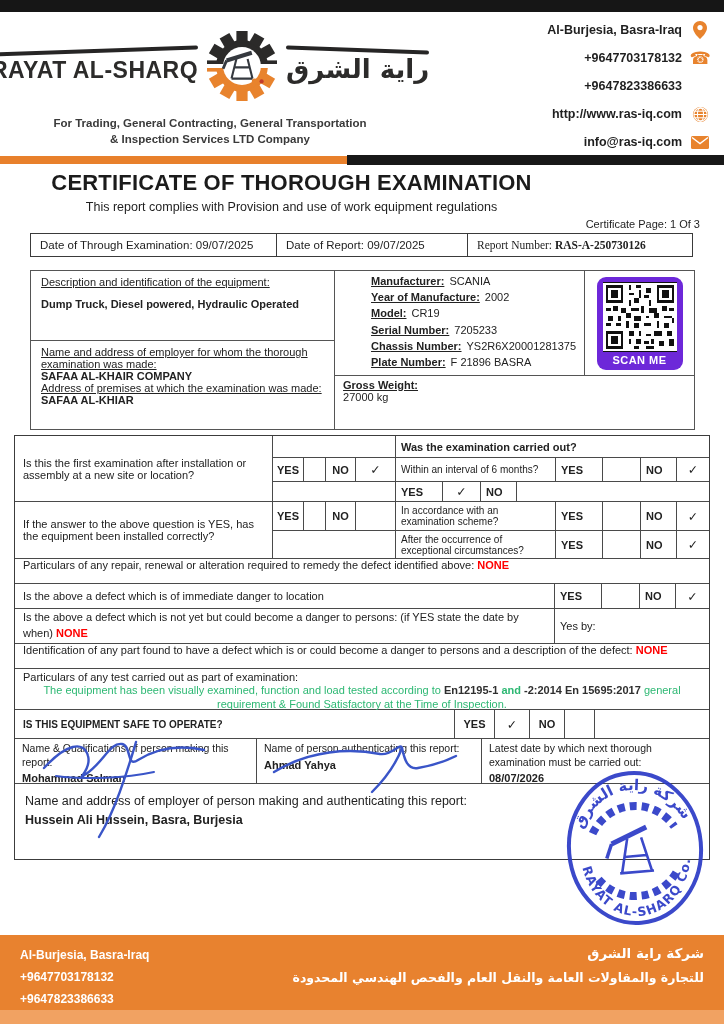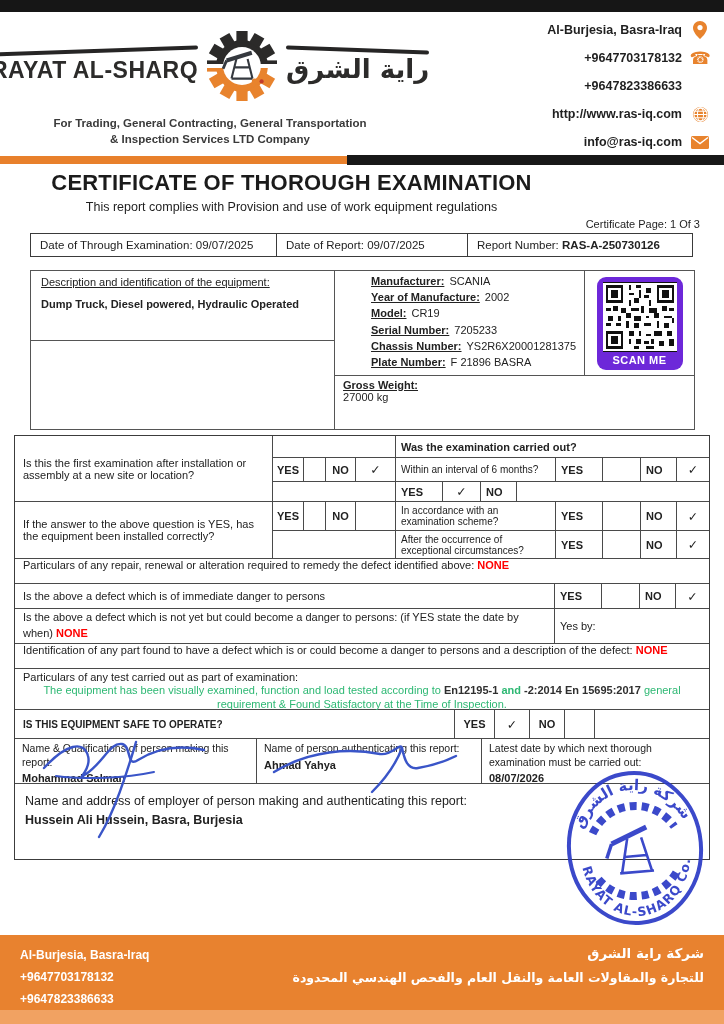--- a/index.html
+++ b/index.html
@@ -39,21 +39,21 @@
   
   .title-block { position:absolute; left:0; top:170px; width:583px; text-align:center; }
   .cert-title { font-size:22px; font-weight:bold; color:#1b1b1b; letter-spacing:0.2px; }
   .cert-sub { margin-top:4px; font-size:12.5px; color:#1f1f1f; }
   .page-label { position:absolute; right:24px; top:218px; font-size:11px; color:#1f1f1f; }
 
   
   .daterow { position:absolute; left:30px; top:233px; width:663px; height:24px; display:flex; border:1.3px solid #3a3a3a; font-size:11.5px; }
   .datecell { display:flex; align-items:center; padding-left:9px; }
   .dc1 { width:245px; } .dc2 { width:191px; border-left:1.3px solid #3a3a3a; }
-  .dc3 { flex:1; border-left:1.3px solid #3a3a3a; }
+  .dc3 { flex:1; border-left:1.3px solid #3a3a3a;font-family:Liberation Serif, serif; }
 
   
   .eqbox { position:absolute; left:30px; top:270px; width:665px; height:160px; border:1.2px solid #555; display:flex; font-size:11px; }
   .eq-left { width:340px; border-right:1.2px solid #555; display:flex; flex-direction:column; }
   .eq-cell1 { height:70px; border-bottom:1.2px solid #555; padding:5px 10px; }
   .eq-cell2 { flex:1; padding:5px 10px; }
   .eq-right { flex:1; display:flex; flex-direction:column; }
   .eq-right-top { height:105px; border-bottom:1.2px solid #555; display:flex; }
   .eq-specs { flex:1; padding:4px 8px;margin-left:28px; }
   .spec-line { display:flex; align-items:baseline; height:16.2px; white-space:nowrap; }
@@ -242,20 +242,26 @@
     <div class="datecell dc3">
       <span>Report Number:</span>&nbsp;<span class="bold">RAS-A-250730126</span>
     </div>
   </div>
 
   <div class="eqbox">
     <div class="eq-left">
       <div class="eq-cell1">
         <span class="ulab">Description and identification of the equipment:</span>
         <span class="bval">Dump Truck, Diesel powered, Hydraulic Operated</span>
+      </div>
+      <div class="eq-cell2">
+        <span class="ulab">Name and address of employer for whom the thorough examination was made:</span><br>
+        <span class="bval">SAFAA AL-KHAIR COMPANY</span><br>
+        <span class="ulab">Address of premises at which the examination was made:</span><br>
+        <span class="bval">SAFAA AL-KHIAR</span>
       </div>
     </div>
     <div class="eq-right">
       <div class="eq-right-top">
         <div class="eq-specs">
           <div class="spec-line">
               <span class="spec-label">Manufacturer:</span>
               <span>SCANIA</span>
             </div>
           <div class="spec-line">
@@ -404,21 +410,21 @@
           <div class="cell cellc f1 check">✓</div>
         </div>
       </div>
     </div>
 
     <div class="padrow bt h25">
       <span>Particulars of any repair, renewal or alteration required to remedy the defect identified above:</span>&nbsp;<span class="red">NONE</span>
     </div>
 
     <div class="flexrow bt h25">
-      <div class="cell f1" style="padding-left:8px;">Is the above a defect which is of immediate danger to persons</div>
+      <div class="cell f1" style="padding-left:8px;">Is the above a defect which is of immediate danger to location</div>
       <div class="cell w47 bl bold">YES</div>
       <div class="cell w38 bl"></div>
       <div class="cell w36 bl bold">NO</div>
       <div class="cell cellc w34 bl check">✓</div>
     </div>
 
     <div class="flexrow bt h35">
       <div class="cell f1" style="padding:2px 8px; display:block; line-height:1.45; align-self:center;">
         <span>Is the above a defect which is not yet but could become a danger to persons: (if YES state the date by when)</span>&nbsp;<span class="red">NONE</span>
       </div>

